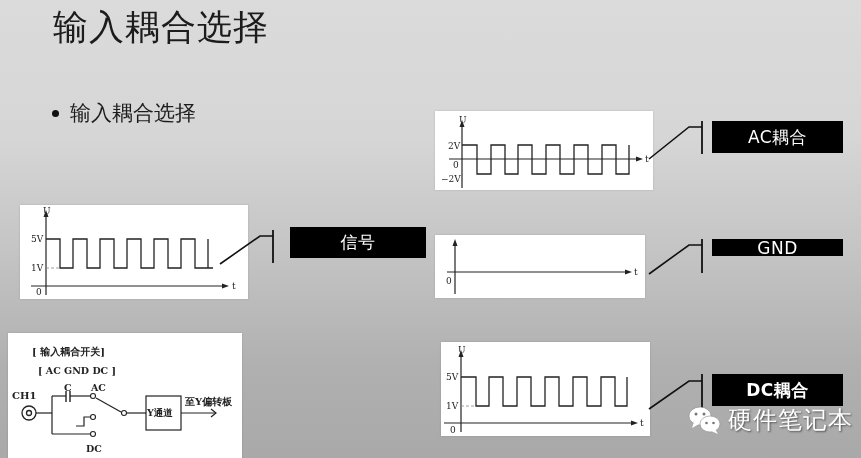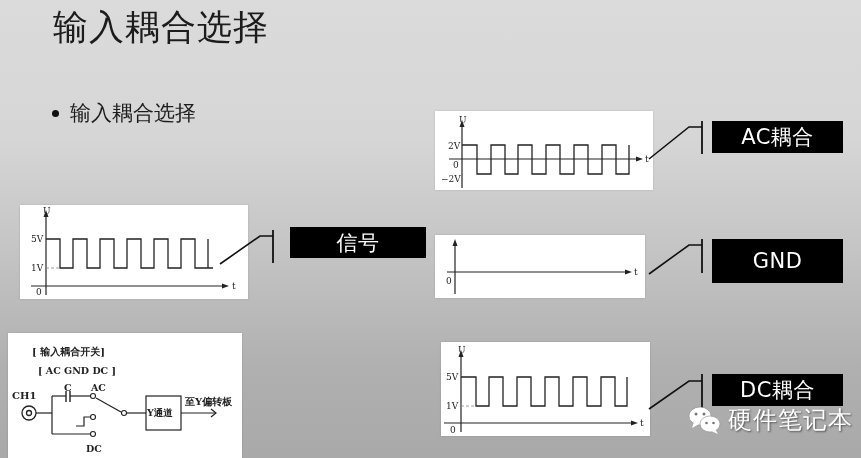--- a/index.html
+++ b/index.html
@@ -12,21 +12,21 @@
     .title {
       left: 53px; top: 4px; font-size: 35px; color: #1c1c1c; letter-spacing: 1px;
       font-weight: normal; line-height: 46px;
     }
     .bullet-row { left: 52px; top: 98px; display: flex; align-items: center; }
     .bullet-dot { width: 7px; height: 7px; border-radius: 50%; background: #111; margin-right: 11px; }
     .bullet-text { font-size: 21px; color: #1c1c1c; line-height: 30px; }
     .panel { background: #ffffff; box-shadow: 0 0 2px rgba(0,0,0,0.15); }
     .panel svg { display: block; }
     .label-box {
-      background: #000; color: #fff; font-size: 21px; display: flex;
+      background: #000; color: #fff; font-size: 17px; display: flex;
       align-items: center; justify-content: center; letter-spacing: 0.5px;
     }
     svg text { font-family: "DejaVu Serif", "Liberation Serif", serif; fill: #222; }
     .connector { overflow: visible; }
     .watermark { left: 688px; top: 404px; display: flex; align-items: center; }
     .watermark-text {
       font-size: 24px; color: #ffffff; margin-left: 6px; letter-spacing: 1px;
       text-shadow: 1px 1px 2px rgba(0,0,0,0.55);
     }
   </style>
@@ -91,21 +91,21 @@
     <line x1="12" y1="37" x2="192" y2="37" stroke="#222" stroke-width="1.2"></line>
     <polygon points="197,37 190,34.5 190,39.5" fill="#222"></polygon>
     <text x="11" y="49" font-size="9">0</text>
     <text x="199" y="40" font-size="9">t</text>
   </svg>
 </div>
 <svg class="abs connector" style="left:647px; top:237px;" width="60" height="45">
   <polyline points="2,37 42,8 55,8" fill="none" stroke="#111" stroke-width="1.6"></polyline>
   <line x1="55" y1="2" x2="55" y2="36" stroke="#111" stroke-width="1.8"></line>
 </svg>
-<div class="abs label-box" style="left:712px; top:239px; width:131px; height:44px;">GND</div>
+<div class="abs label-box" style="left:712px; top:239px; width:131px; height:17px;">GND</div>
 
 <div class="abs panel" style="left:8px; top:333px; width:234px; height:152px;font-weight:bold;">
   <svg width="234" height="123">
     <text x="24" y="22" font-size="10">[ 输入耦合开关]</text>
     <text x="30" y="41" font-size="9.5">[ AC  GND  DC ]</text>
     <text x="4" y="66" font-size="10">CH1</text>
     <text x="56" y="58" font-size="9.5">C</text>
     <text x="83" y="58" font-size="9.5">AC</text>
     <text x="78" y="119" font-size="9.5">DC</text>
 
@@ -152,21 +152,21 @@
     <text x="5" y="38" font-size="9">5V</text>
     <text x="5" y="67" font-size="9">1V</text>
     <text x="9" y="91" font-size="9">0</text>
     <text x="199" y="84" font-size="9">t</text>
   </svg>
 </div>
 <svg class="abs connector" style="left:647px; top:372px;" width="60" height="45">
   <polyline points="2,37 42,9 55,9" fill="none" stroke="#111" stroke-width="1.6"></polyline>
   <line x1="55" y1="2" x2="55" y2="37" stroke="#111" stroke-width="1.8"></line>
 </svg>
-<div class="abs label-box" style="left:712px; top:374px; width:131px; height:32px;">DC耦合</div>
+<div class="abs label-box" style="left:712px; top:374px; width:131px; height:32px;font-weight:bold;">DC耦合</div>
 
 <div class="abs watermark">
   <svg width="34" height="30">
     <ellipse cx="12" cy="11" rx="11" ry="9" fill="#fff" stroke="#888" stroke-width="0.6"></ellipse>
     <polygon points="6,17 4,23 11,19" fill="#fff"></polygon>
     <circle cx="8" cy="9" r="1.5" fill="#777"></circle>
     <circle cx="16" cy="9" r="1.5" fill="#777"></circle>
     <ellipse cx="22" cy="19" rx="10" ry="8" fill="#fff" stroke="#888" stroke-width="0.6"></ellipse>
     <polygon points="27,24 30,29 23,26" fill="#fff"></polygon>
     <circle cx="18.5" cy="18" r="1.3" fill="#777"></circle>

